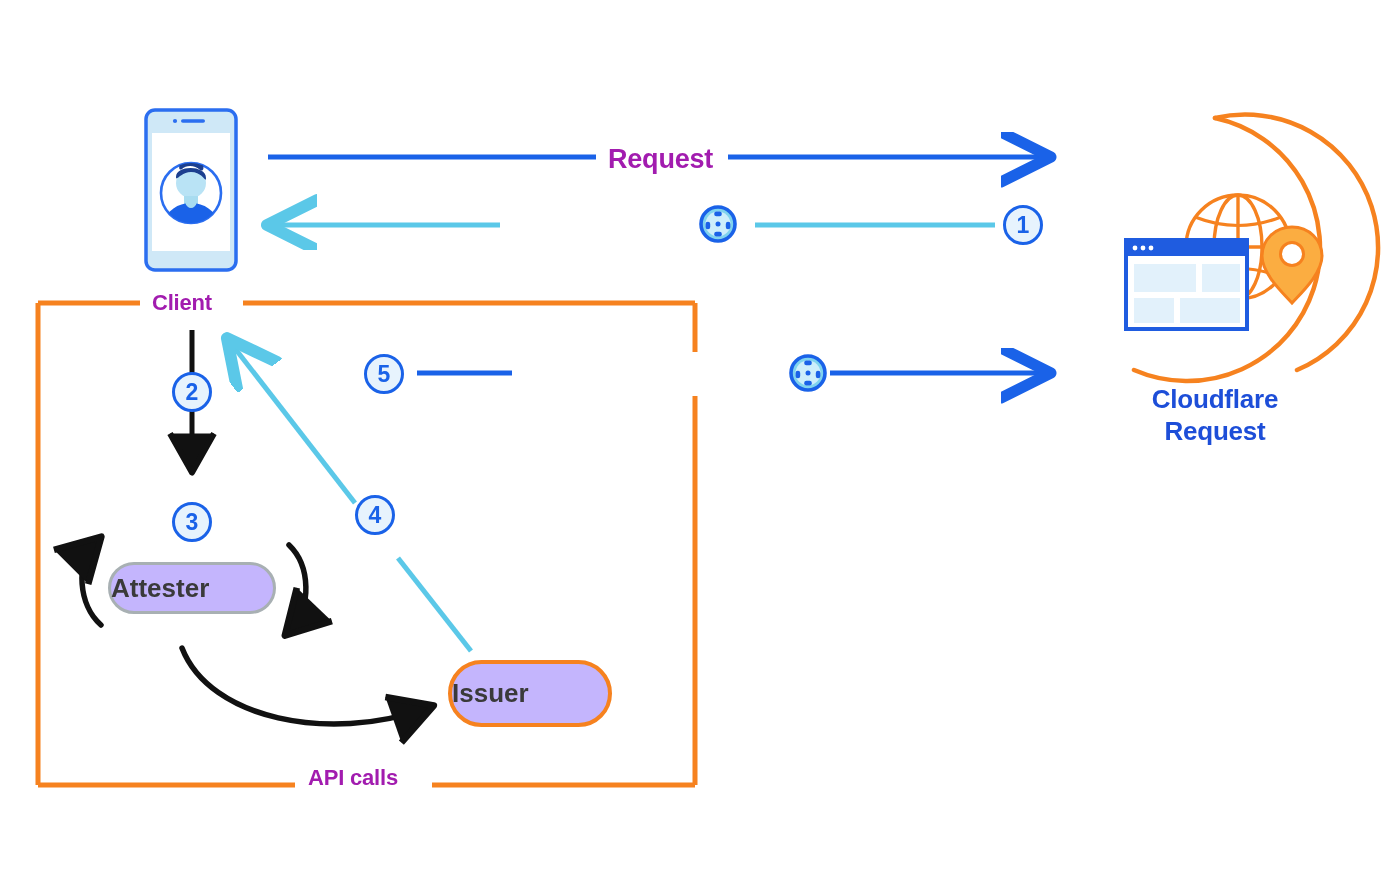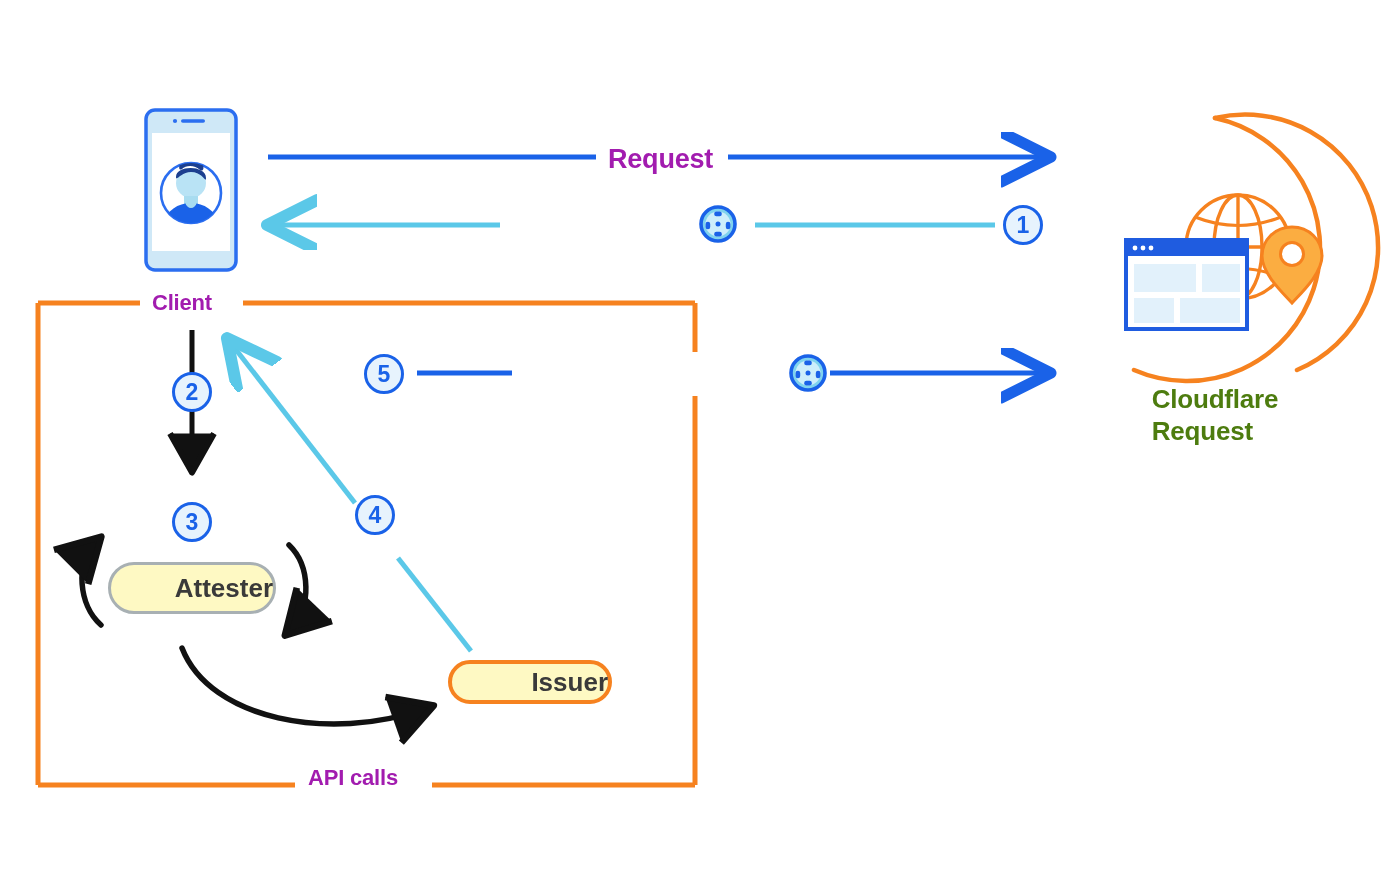--- a/index.html
+++ b/index.html
@@ -32,21 +32,22 @@
     font-weight: bold;
     letter-spacing: -0.2px;
     white-space: nowrap;
     line-height: 1.12;
   }
   .lbl-md { font-size: 22px; }
   .lbl-lg { font-size: 27px; }
   .lbl-box { font-size: 26px; color: #3a3a3a; }
   .lbl-origin {
     font-size: 26px;
-    color: #4d7c0f;
+    color: #1d4ed8;
+    text-align: center;
     line-height: 1.22;
   }
   .numcircle {
     position: absolute;
     width: 40px;
     height: 40px;
     border-radius: 50%;
     border: 3px solid #1a62e8;
     background: #e7f3fd;
     color: #1a62e8;
@@ -55,23 +56,23 @@
     display: flex;
     align-items: center;
     justify-content: center;
     box-sizing: border-box;
     font-family: "Liberation Sans", sans-serif;
   }
   .pill {
     position: absolute;
     display: flex;
     align-items: center;
-    justify-content: flex-end;
+    justify-content: flex-start;
     border-radius: 40px;
-    background: #fef9c3;
+    background: #c4b5fd;
     box-sizing: border-box;
   }
   .pill-attester { border: 3px solid #a8b0b3; }
   .pill-issuer { border: 4px solid #f6821f; }
   .tokenicon { position: absolute; }
 </style>
 </head>
 <body>
 
 <div id="stage">
@@ -230,21 +231,21 @@
   <div class="numcircle" style="left:172px; top:502px;">3</div>
 
   <div class="numcircle" style="left:355px; top:495px;">4</div>
 
   <div class="numcircle" style="left:364px; top:354px;">5</div>
 
   <div class="pill pill-attester" style="left:108px; top:562px; width:168px; height:52px;">
     <span class="lbl-box" style="position:static; font-weight:bold;">Attester</span>
   </div>
 
-  <div class="pill pill-issuer" style="left:448px; top:660px; width:164px; height:44px;">
+  <div class="pill pill-issuer" style="left:448px; top:660px; width:164px; height:67px;">
     <span class="lbl-box" style="position:static; font-weight:bold;">Issuer</span>
   </div>
 
   <div class="lbl lbl-lg" style="left:608px; top:144px;">Request</div>
 
 
 
 
   <div class="lbl lbl-md" style="left:152px; top:291px;">Client</div>
 

